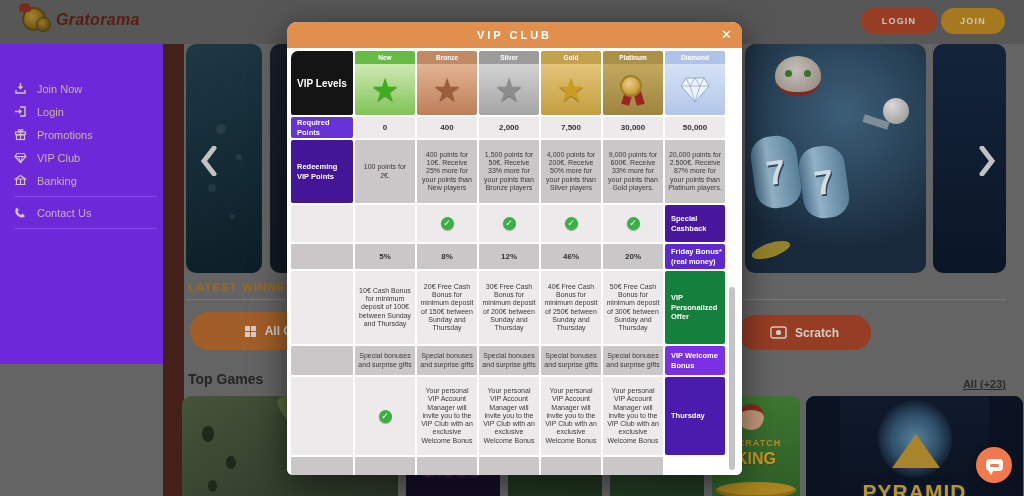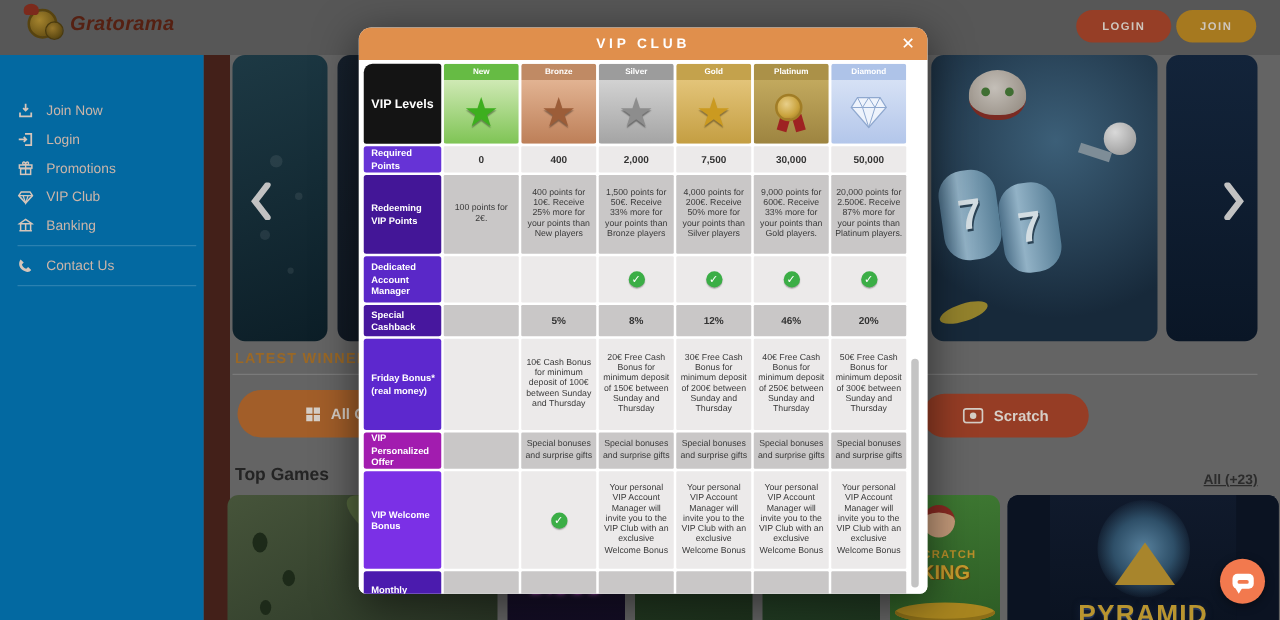--- a/index.html
+++ b/index.html
@@ -10,21 +10,21 @@
   .topbar{position:absolute;left:0;top:0;width:1024px;height:44px;background:#575757;}
   .logo{position:absolute;left:22px;top:7px;display:flex;align-items:center;gap:6px;}
   .coin1{width:24px;height:24px;border-radius:50%;background:radial-gradient(circle at 38% 35%,#a5842e,#6e5617 70%);border:2px solid #57430f;}
   .coin2{position:absolute;left:14px;top:10px;width:15px;height:15px;border-radius:50%;background:radial-gradient(circle at 38% 35%,#97762a,#5e4a12 70%);border:1px solid #4a3a0e;}
   .cap{position:absolute;left:-3px;top:-4px;width:12px;height:9px;border-radius:50% 50% 30% 30%;background:#7c2a1c;}
   .logo-text{font-size:16px;font-weight:bold;font-style:italic;color:#552012;letter-spacing:.3px;}
   .pill{position:absolute;top:8px;height:26px;border-radius:14px;border:none;font-weight:bold;font-size:9px;letter-spacing:1.2px;color:#cec6bd;display:flex;align-items:center;justify-content:center;cursor:pointer;}
   .login-btn{left:861px;width:76px;background:#963e26;}
   .join-btn{left:941px;width:64px;background:#a6791f;}
 
-  .sidebar{position:absolute;left:0;top:44px;width:163px;height:452px;background:#0369a1;}
+  .sidebar{position:absolute;left:0;top:44px;width:163px;height:320px;background:#6d28d9;}
   .side-edge{position:absolute;left:163px;top:44px;width:21px;height:452px;background:#432019;}
   .nav{position:absolute;left:14px;top:33px;right:6px;}
   .nav-item{display:flex;align-items:center;gap:10px;height:23px;color:#cbb5a9;font-size:11px;cursor:pointer;}
   .nav-item svg{flex:0 0 auto;}
   .nav-div{height:1px;background:rgba(255,255,255,.16);margin:4px 0;}
   .lang-chevron{margin-left:auto;margin-right:6px;}
 
   
   .banner{position:absolute;top:44px;height:229px;border-radius:10px;overflow:hidden;}
   .b1{left:186px;width:76px;background:linear-gradient(160deg,#1d3944,#0c1e27);}
@@ -96,21 +96,21 @@
   .lvl-diamond .lvl-bar{background:#AEC3E8;color:#fff}.lvl-diamond .lvl-body{background:linear-gradient(#d6e1f5,#b3c6ea)}
 
   .medal-wrap{position:relative;width:26px;height:30px;}
   .ribbon{position:absolute;bottom:0;width:8px;height:13px;background:#9e2222;}
   .ribbon.l{left:3px;transform:rotate(16deg);}
   .ribbon.r{right:3px;transform:rotate(-16deg);}
   .medal{position:absolute;left:0;top:0;width:22px;height:22px;border-radius:50%;background:radial-gradient(circle at 40% 35%,#e8cf8a,#c9a23c 60%,#8f6e1f);border:2px solid #a17d26;}
 
   .rlab{color:#fff;font-size:7.5px;font-weight:bold;display:flex;align-items:center;padding-left:6px;padding-right:3px;border-radius:2px;line-height:1.25;}
   .lab-1{background:#6633D6}.lab-3{background:#5A28C8}.lab-5{background:#5D28CE}.lab-7{background:#7B30E6}
-  .lab-2{background:#431697}.lab-4{background:#47179E}.lab-6{background:#a21caf}.lab-8{background:#4B1BAE}
+  .lab-2{background:#431697}.lab-4{background:#47179E}.lab-6{background:#15803d}.lab-8{background:#4B1BAE}
   .cell{display:flex;align-items:center;justify-content:center;text-align:center;font-size:7px;line-height:1.18;color:#3a3a3a;padding:2px 3px;border-radius:1px;overflow:hidden;}
   .row-light{background:#ECEAEA}.row-dark{background:#C9C7C7}
   .num{font-size:8px;font-weight:bold;color:#333;}
   .chk{width:13px;height:13px;border-radius:50%;background:#3BAE46;color:#fff;font-size:9px;font-weight:bold;display:flex;align-items:center;justify-content:center;box-shadow:0 1px 1px rgba(0,0,0,.3);}
 
   .mscroll{position:absolute;right:7px;top:239px;width:6px;height:183px;border-radius:3px;background:#c4c4c4;cursor:pointer;}
 
   
   .chat-fab{position:absolute;left:976px;top:447px;width:36px;height:36px;border-radius:50%;background:#F2794E;display:flex;align-items:center;justify-content:center;cursor:pointer;box-shadow:0 2px 8px rgba(0,0,0,.4);}
   .chat-bubble{position:relative;width:17px;height:12px;border-radius:4px;background:#fff;}
@@ -330,21 +330,20 @@
         <div class="cell row-light num">50,000</div>
 
         <div class="rlab lab-2">Redeeming VIP Points</div>
         <div class="cell row-dark">100 points for 2€.</div>
         <div class="cell row-dark">400 points for 10€. Receive 25% more for your points than New players</div>
         <div class="cell row-dark">1,500 points for 50€. Receive 33% more for your points than Bronze players</div>
         <div class="cell row-dark">4,000 points for 200€. Receive 50% more for your points than Silver players</div>
         <div class="cell row-dark">9,000 points for 600€. Receive 33% more for your points than Gold players.</div>
         <div class="cell row-dark">20,000 points for 2.500€. Receive 87% more for your points than Platinum players.</div>
 
-        <div class="rlab lab-3">Dedicated Account Manager</div>
         <div class="cell row-light"></div>
         <div class="cell row-light"></div>
         <div class="cell row-light">
             <span class="chk">✓</span>
           </div>
         <div class="cell row-light">
             <span class="chk">✓</span>
           </div>
         <div class="cell row-light">
             <span class="chk">✓</span>
@@ -380,21 +379,21 @@
         <div class="rlab lab-7">VIP Welcome Bonus</div>
         <div class="cell row-light"></div>
         <div class="cell row-light">
             <span class="chk">✓</span>
           </div>
         <div class="cell row-light">Your personal VIP Account Manager will invite you to the VIP Club with an exclusive Welcome Bonus</div>
         <div class="cell row-light">Your personal VIP Account Manager will invite you to the VIP Club with an exclusive Welcome Bonus</div>
         <div class="cell row-light">Your personal VIP Account Manager will invite you to the VIP Club with an exclusive Welcome Bonus</div>
         <div class="cell row-light">Your personal VIP Account Manager will invite you to the VIP Club with an exclusive Welcome Bonus</div>
 
-        <div class="rlab lab-8">Monthly</div>
+        <div class="rlab lab-8">Thursday</div>
         <div class="cell row-dark"></div>
         <div class="cell row-dark"></div>
         <div class="cell row-dark"></div>
         <div class="cell row-dark"></div>
         <div class="cell row-dark"></div>
         <div class="cell row-dark"></div>
 
       </div>
       <div class="mscroll"></div>
     </div>

